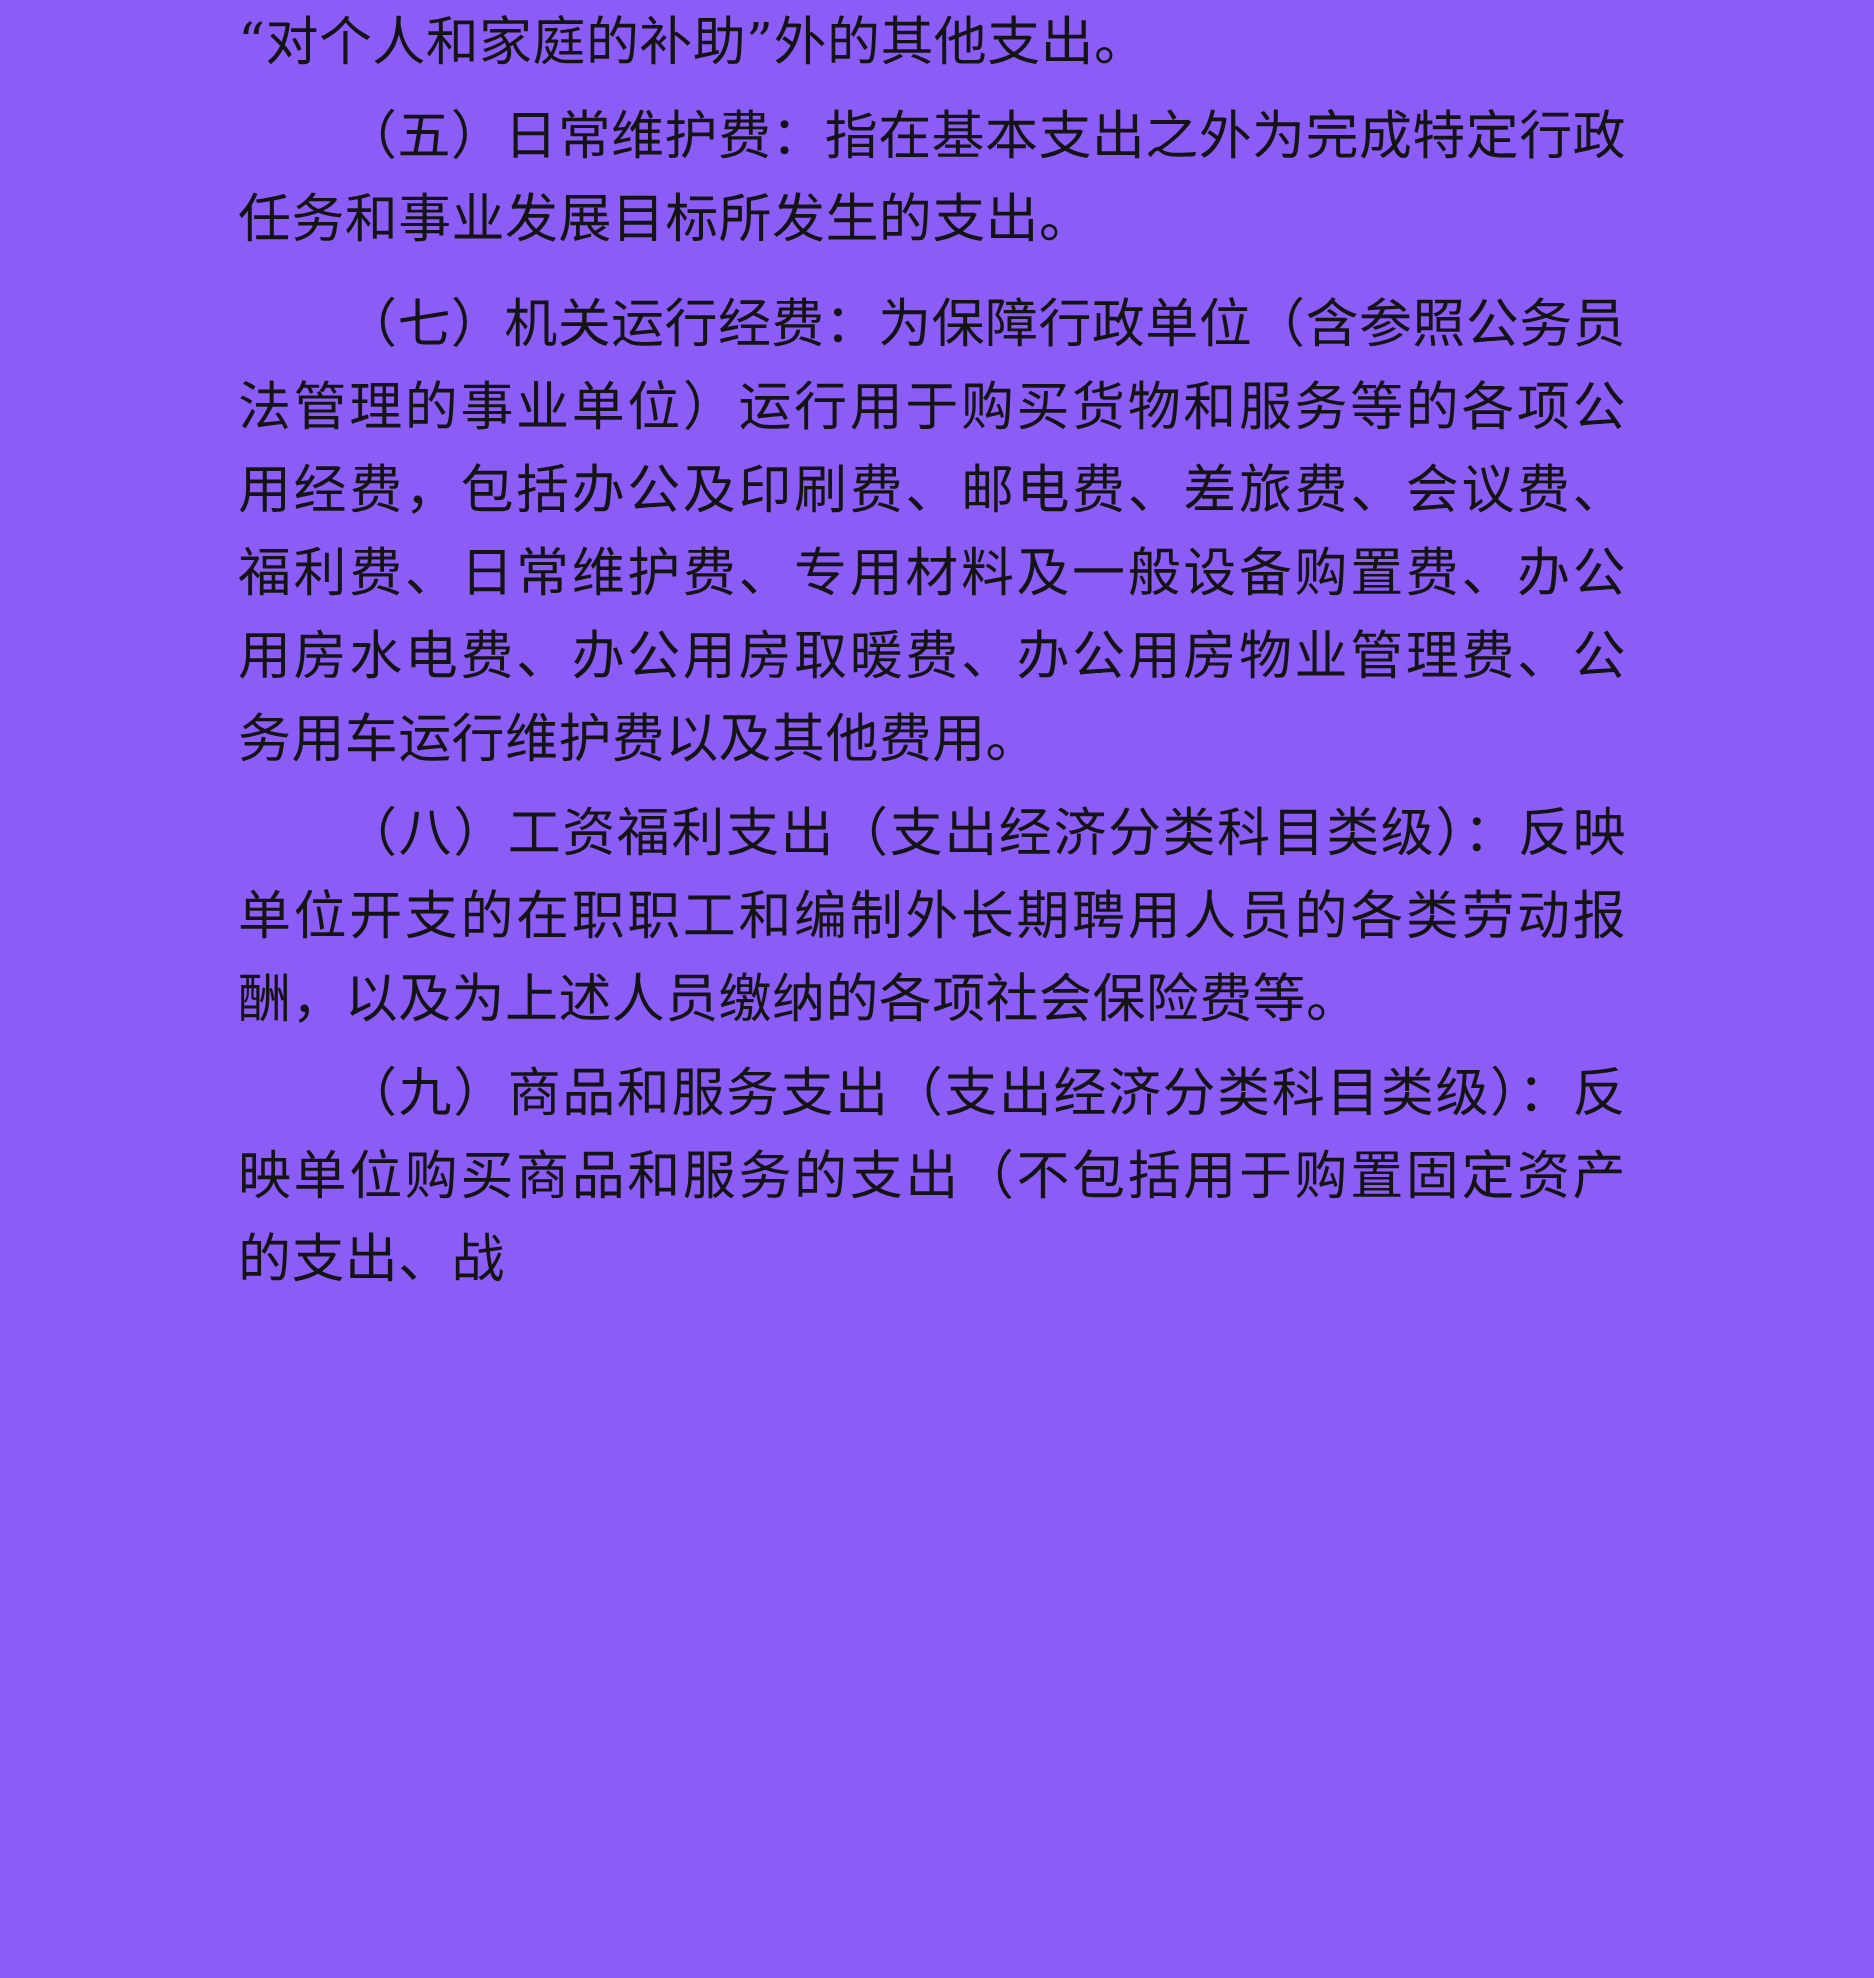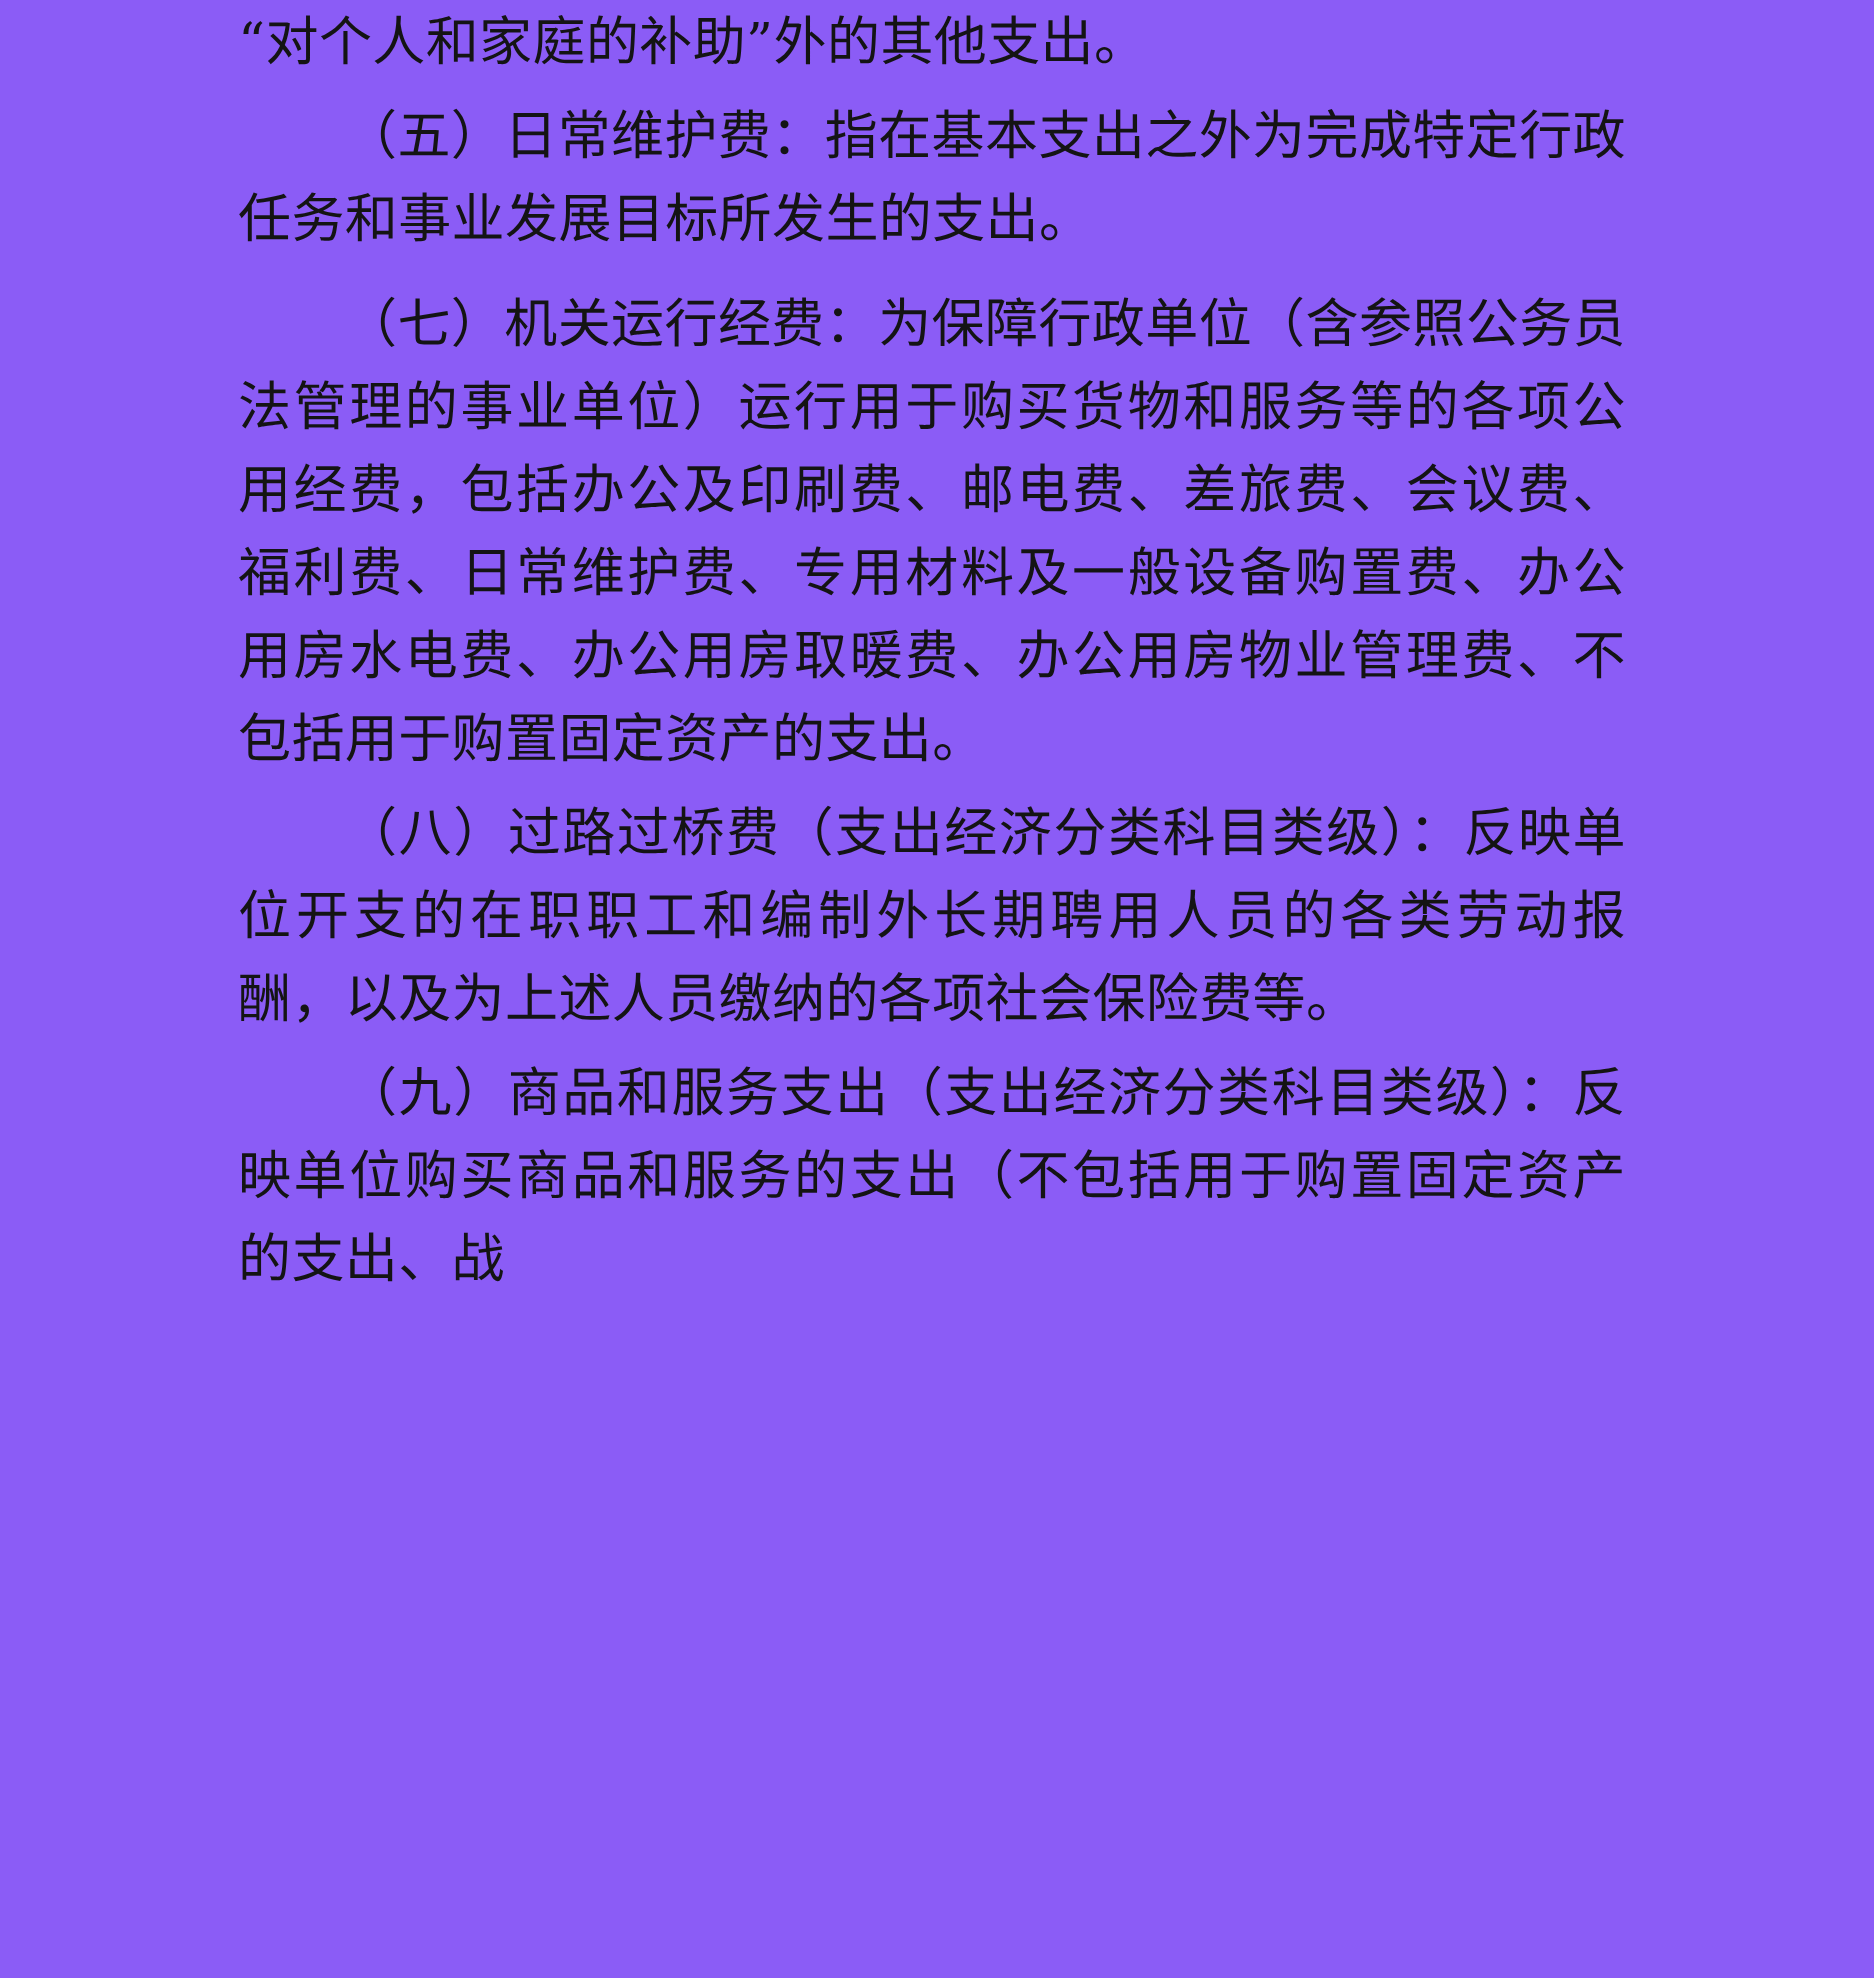--- a/index.html
+++ b/index.html
@@ -72,25 +72,25 @@
 
     <div class="gap-sm"></div>
 
     <p class="para indent">（五）日常维护费：指在基本支出之外为完成特定行政任务和事业发展目标所发生的支出。</p>
 
     <div class="gap-sm"></div>
 
 
     <div class="gap-sm"></div>
 
-    <p class="para indent">（七）机关运行经费：为保障行政单位（含参照公务员法管理的事业单位）运行用于购买货物和服务等的各项公用经费，包括办公及印刷费、邮电费、差旅费、会议费、福利费、日常维护费、专用材料及一般设备购置费、办公用房水电费、办公用房取暖费、办公用房物业管理费、不包括用于购置固定资产的支出。</p>
+    <p class="para indent">（七）机关运行经费：为保障行政单位（含参照公务员法管理的事业单位）运行用于购买货物和服务等的各项公用经费，包括办公及印刷费、邮电费、差旅费、会议费、福利费、日常维护费、专用材料及一般设备购置费、办公用房水电费、办公用房取暖费、办公用房物业管理费、公务用车运行维护费以及其他费用。</p>
 
     <div class="gap-sm"></div>
 
-    <p class="para indent">（八）过路过桥费（支出经济分类科目类级）：反映单位开支的在职职工和编制外长期聘用人员的各类劳动报酬，以及为上述人员缴纳的各项社会保险费等。</p>
+    <p class="para indent">（八）工资福利支出（支出经济分类科目类级）：反映单位开支的在职职工和编制外长期聘用人员的各类劳动报酬，以及为上述人员缴纳的各项社会保险费等。</p>
 
     <div class="gap-sm"></div>
 
     <p class="para indent">（九）商品和服务支出（支出经济分类科目类级）：反映单位购买商品和服务的支出（不包括用于购置固定资产的支出、战</p>
 
   </div>
 
 </div>
 
 

